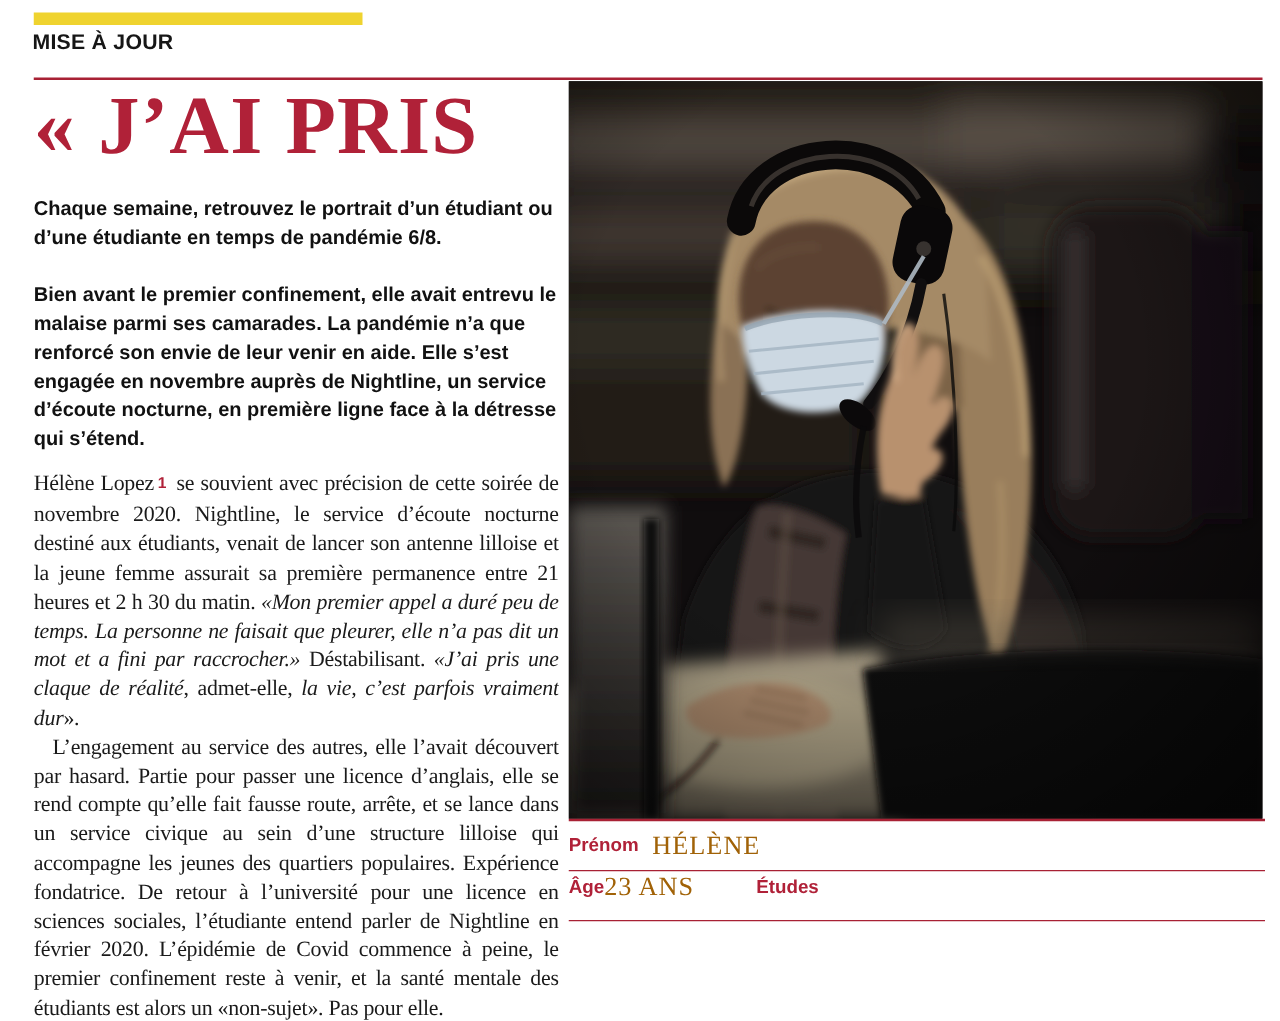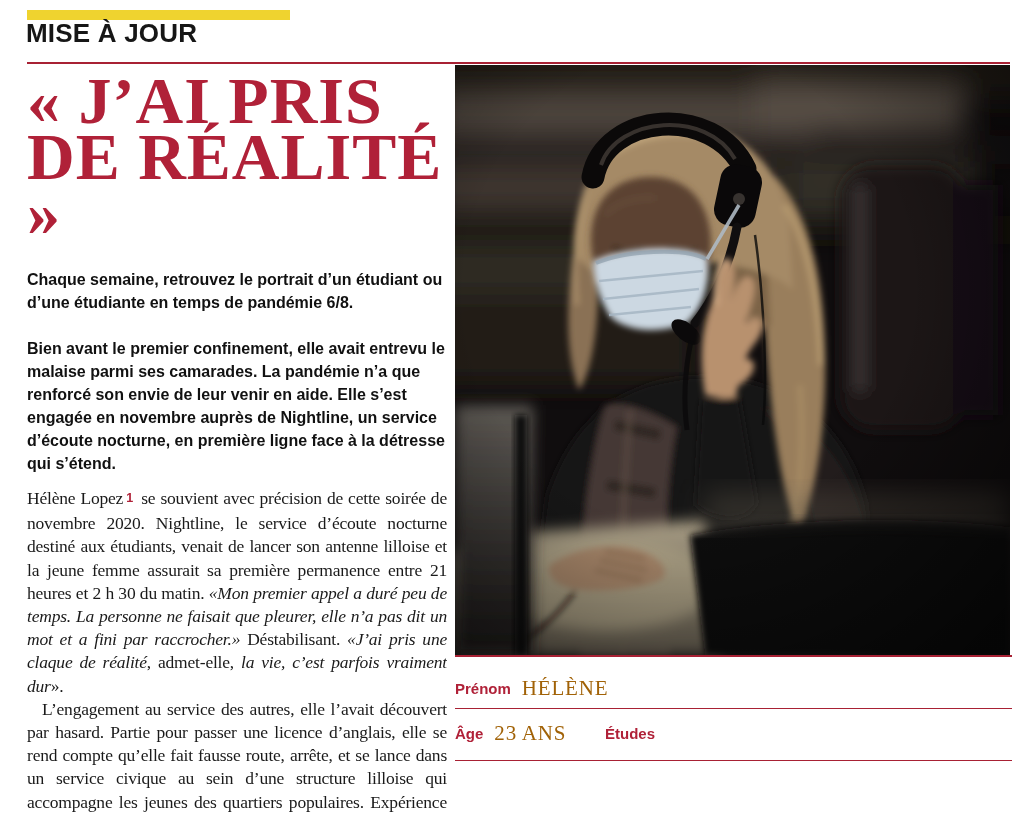--- a/index.html
+++ b/index.html
@@ -1,20 +1,20 @@
 <!DOCTYPE html>
 <html lang="fr"><head>
 <meta charset="utf-8">
 <style>
   html,body{margin:0;padding:0;background:#ffffff}
   .page{position:relative;width:1024px;height:817px;background:#fff;overflow:hidden;font-family:"Liberation Serif",serif}
 
   
   .kbar{position:absolute;left:27px;top:10px;width:263px;height:10px;background:#efd32f}
-  .kicker{position:absolute;left:26px;top:20px;margin:0;font-family:"Liberation Sans",sans-serif;font-weight:700;font-size:26px;line-height:27px;color:#161616;letter-spacing:.2px}
+  .kicker{position:absolute;left:26px;top:20px;margin:0;font-family:"Liberation Sans",sans-serif;font-weight:700;font-size:17px;line-height:27px;color:#161616;letter-spacing:.2px}
   .toprule{position:absolute;left:27px;top:62px;width:983px;height:2px;background:#a82134;border:none;margin:0}
 
   
   .leftcol{position:absolute;left:27px;top:71px;width:420px;height:746px;overflow:hidden}
   .headline{margin:2px 0 0;color:#b02138;font-family:"Liberation Serif",serif;font-weight:700;font-size:66px;line-height:56px;letter-spacing:1px}
   .headline span{display:block}
   .sf{font-family:"Liberation Sans",sans-serif;font-weight:700;font-size:16px;line-height:23px;color:#111;margin:0}
   .sf1{margin-top:27px}
   .sf2{margin-top:23px}
   .body{margin-top:12px;font-size:17.5px;line-height:23.2px;color:#1a1a1a;text-align:justify;letter-spacing:-.2px;hyphens:auto;-webkit-hyphens:auto}
@@ -22,39 +22,38 @@
   .indent{text-indent:15px}
   .graf em{font-style:italic}
   .ref{color:#b02138;font-family:"Liberation Sans",sans-serif;font-weight:700;font-size:12.5px;padding:0 3px;position:relative;top:-2px;letter-spacing:0}
 
   
   .photo{position:absolute;left:455px;top:65px;width:555px;height:590px;background:#0f0d0e;overflow:hidden}
   .photo svg{display:block;width:100%;height:100%}
 
   
   .profile{position:absolute;left:455px;top:655px;width:557px;border-top:2px solid #a82134}
-  .prow{display:flex;align-items:baseline;gap:11px;height:39px;border-bottom:1.5px solid #a82134;padding-top:12px;box-sizing:content-box}
-  .pfield{display:flex;align-items:flex-end;gap:11px}
+  .prow{display:flex;align-items:baseline;gap:11px;height:39px;border-bottom:1.5px solid #a82134;padding-top:0;box-sizing:content-box}
+  .pfield{display:flex;align-items:flex-end;}
   .pfield.fixed{width:139px;flex:none}
   .plabel{font-family:"Liberation Sans",sans-serif;font-weight:700;font-size:15px;color:#b02138;align-self:center}
   .pvalue{font-family:"Liberation Serif",serif;font-size:21px;color:#a16207;letter-spacing:.8px;align-self:center}
 </style>
 </head>
 <body>
 
 <div class="page">
 
   <div class="kbar"></div>
   <h2 class="kicker">MISE À JOUR</h2>
   <div class="toprule"></div>
 
   <div class="leftcol">
     <h1 class="headline">
       <span>« J’AI PRIS</span>
-      <span>DE RÉALITÉ »</span>
     </h1>
 
     <p class="sf sf1">Chaque semaine, retrouvez le portrait d’un étudiant ou d’une étudiante en temps de pandémie 6/8.</p>
     <p class="sf sf2">Bien avant le premier confinement, elle avait entrevu le malaise parmi ses camarades. La pandémie n’a que renforcé son envie de leur venir en aide. Elle s’est engagée en novembre auprès de Nightline, un service d’écoute nocturne, en première ligne face à la détresse qui s’étend.</p>
 
     <div class="body">
       <p class="graf"><span>Hélène Lopez</span><span class="ref">1</span><span> se souvient avec précision de cette soirée de novembre 2020. Nightline, le service d’écoute nocturne destiné aux étudiants, venait de lancer son antenne lilloise et la jeune femme assurait sa première permanence entre 21 heures et 2 h 30 du matin. </span><em>«Mon premier appel a duré peu de temps. La personne ne faisait que pleurer, elle n’a pas dit un mot et a fini par raccrocher.»</em><span> Déstabilisant. </span><em>«J’ai pris une claque de réalité</em><span>, admet-elle, </span><em>la vie, c’est parfois vraiment dur</em><span>».</span></p>
       <p class="graf indent"><span>L’engagement au service des autres, elle l’avait découvert par hasard. Partie pour passer une licence d’anglais, elle se rend compte qu’elle fait fausse route, arrête, et se lance dans un service civique au sein d’une structure lilloise qui accompagne les jeunes des quartiers populaires. Expérience fondatrice. De retour à l’université pour une licence en sciences sociales, l’étudiante entend parler de Nightline en février 2020. L’épidémie de Covid commence à peine, le premier confinement reste à venir, et la santé mentale des étudiants est alors un «non-sujet». Pas pour elle. </span></p>
     </div>
   </div>

